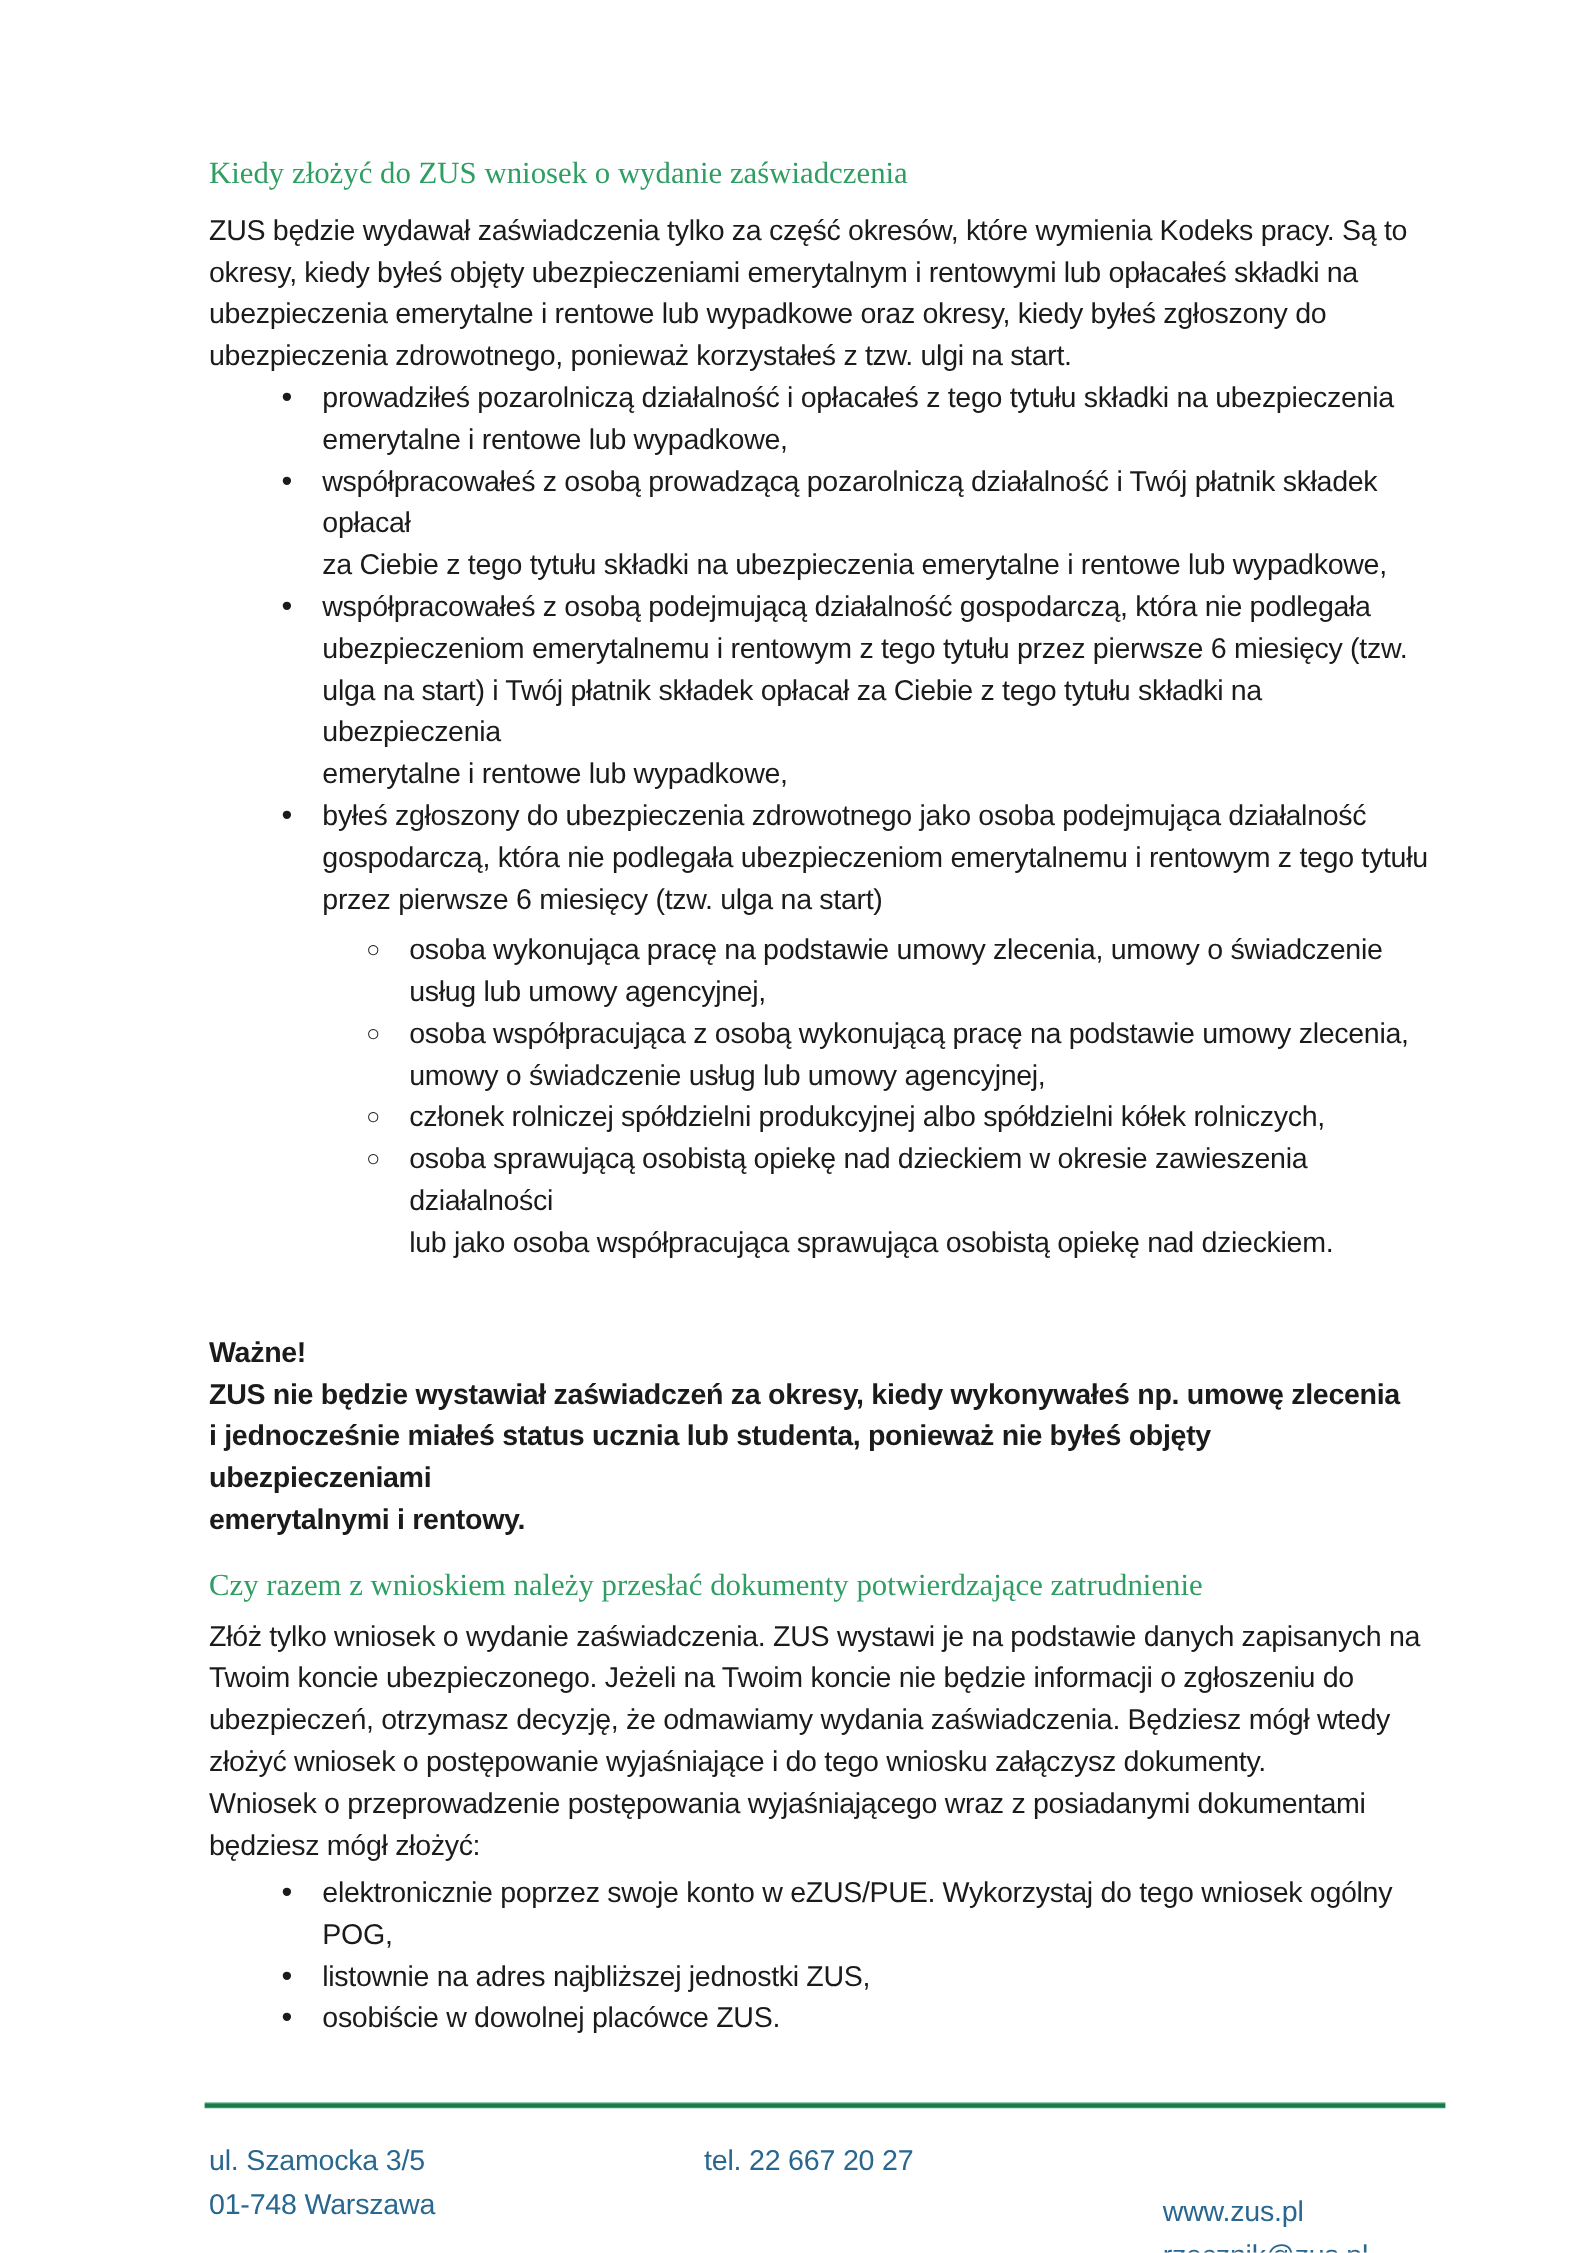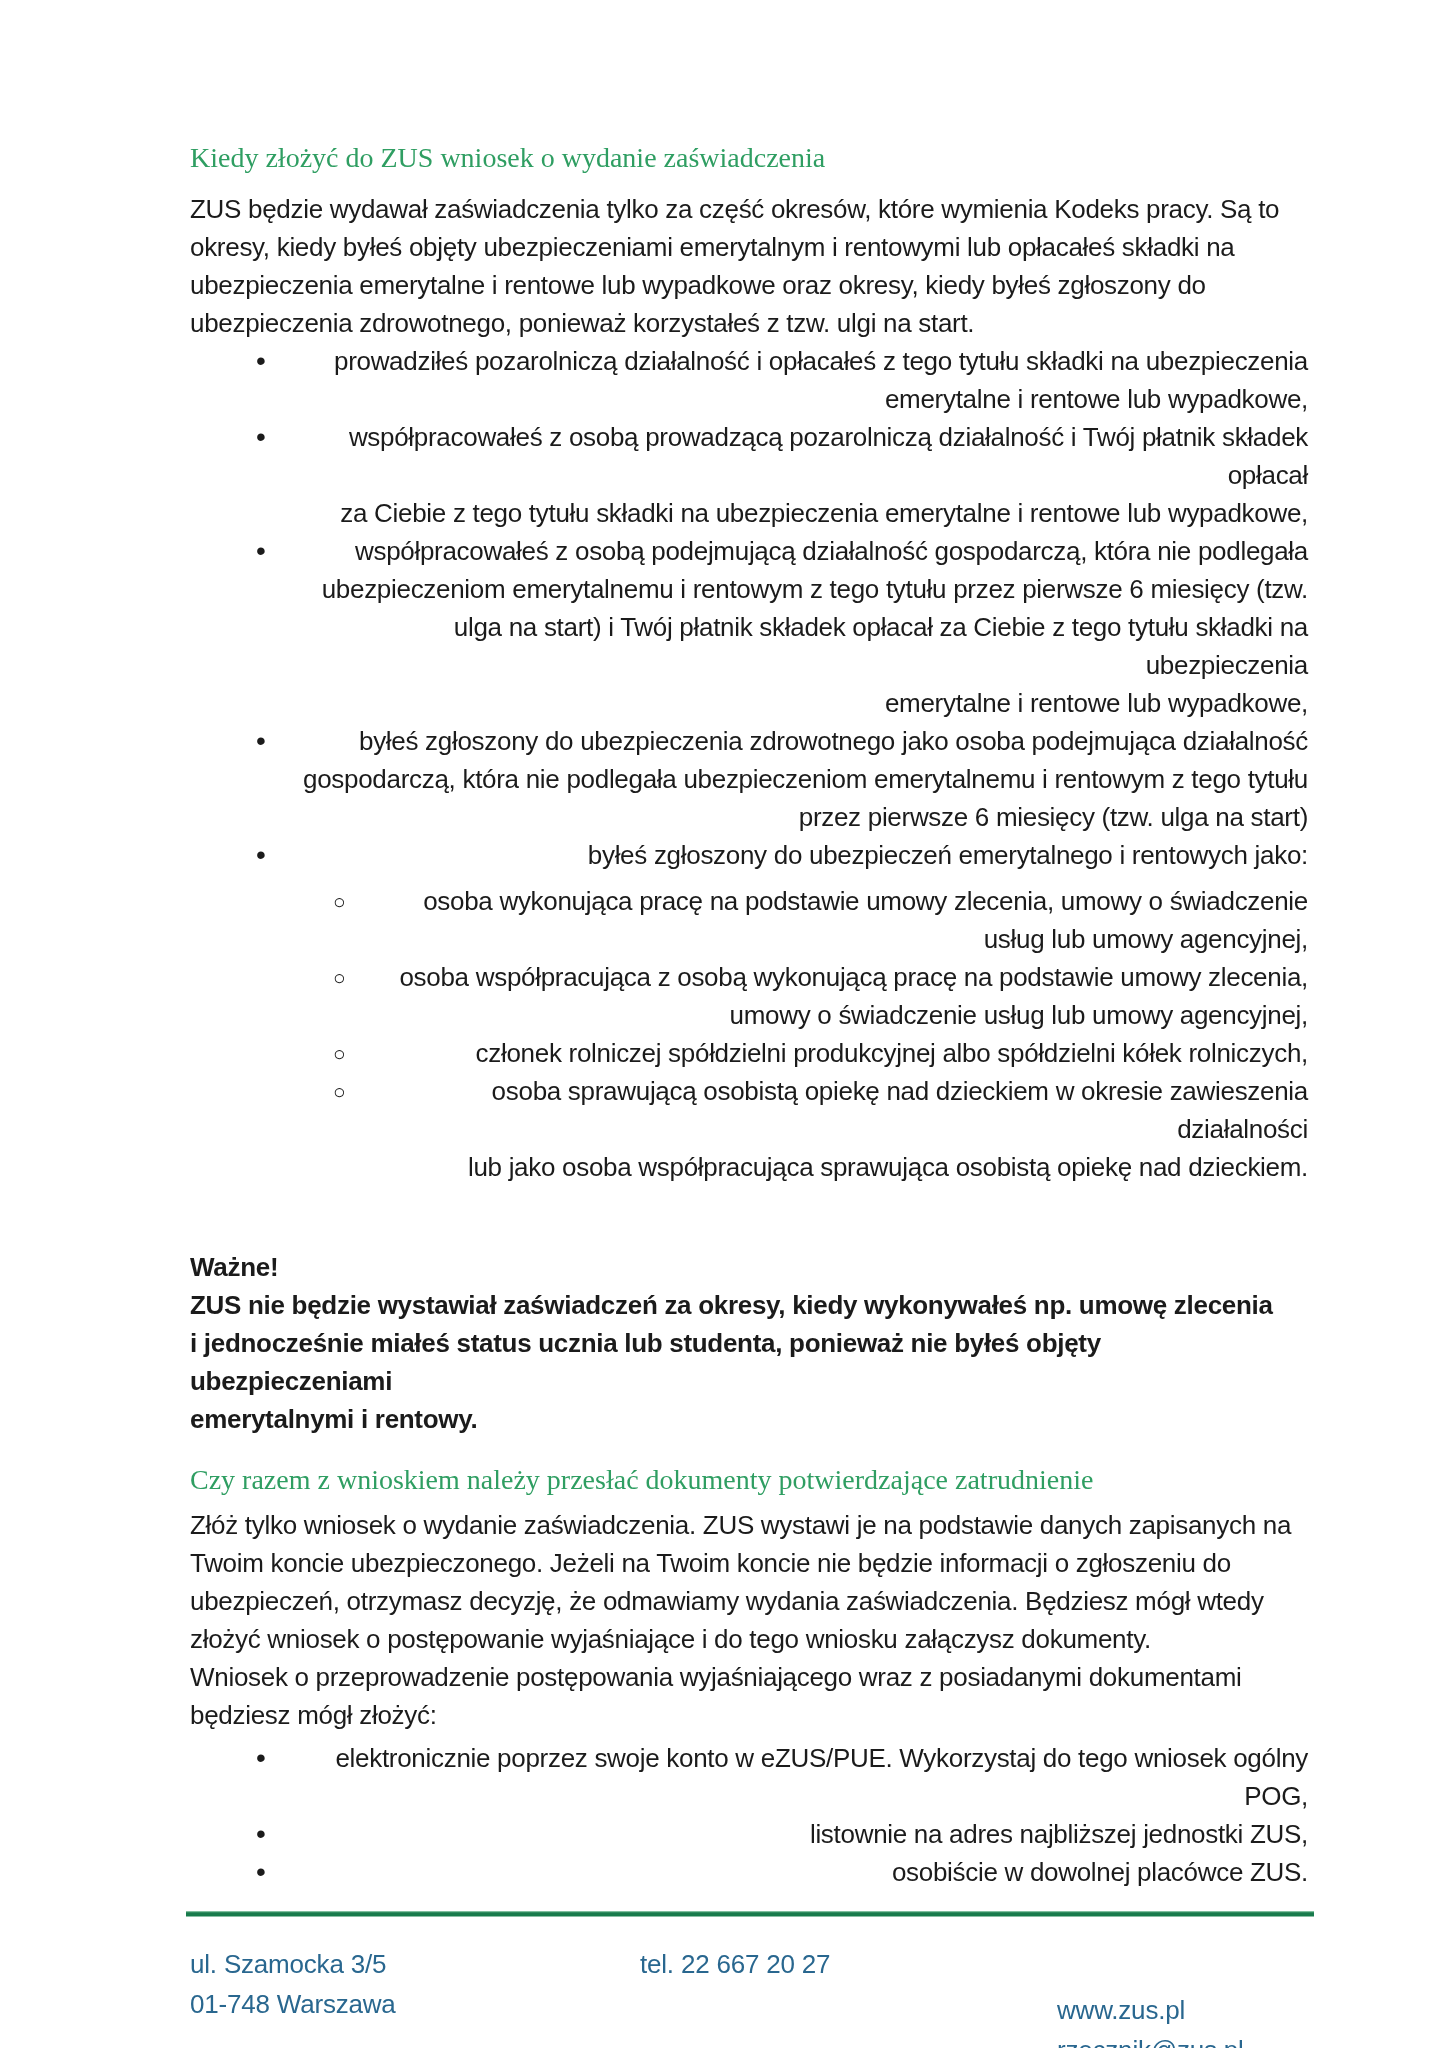--- a/index.html
+++ b/index.html
@@ -29,21 +29,20 @@
     line-height: 38px;
     letter-spacing: -0.3px;
     margin: 0;
     white-space: pre-line;
   }
   .bold { font-weight: 700; }
   ul.blist {
     list-style: none;
     margin: 0;
     padding: 0;
-    text-align: right;
   }
   ul.blist li {
     position: relative;
     font-size: 26px;
     line-height: 38px;
     letter-spacing: -0.3px;
     white-space: pre-line;
   }
   ul.main-list li { padding-left: 103px; }
   ul.main-list li::before {
@@ -106,21 +105,20 @@
 emerytalne i rentowe lub wypadkowe,</li>
       <li>współpracowałeś z osobą prowadzącą pozarolniczą działalność i Twój płatnik składek opłacał
 za Ciebie z tego tytułu składki na ubezpieczenia emerytalne i rentowe lub wypadkowe,</li>
       <li>współpracowałeś z osobą podejmującą działalność gospodarczą, która nie podlegała
 ubezpieczeniom emerytalnemu i rentowym z tego tytułu przez pierwsze 6 miesięcy (tzw.
 ulga na start) i Twój płatnik składek opłacał za Ciebie z tego tytułu składki na ubezpieczenia
 emerytalne i rentowe lub wypadkowe,</li>
       <li>byłeś zgłoszony do ubezpieczenia zdrowotnego jako osoba podejmująca działalność
 gospodarczą, która nie podlegała ubezpieczeniom emerytalnemu i rentowym z tego tytułu
 przez pierwsze 6 miesięcy (tzw. ulga na start)</li>
-      <li>byłeś zgłoszony do ubezpieczeń emerytalnego i rentowych jako:</li>
     </ul>
 
     <ul class="blist sub-list">
       <li>osoba wykonująca pracę na podstawie umowy zlecenia, umowy o świadczenie
 usług lub umowy agencyjnej,</li>
       <li>osoba współpracująca z osobą wykonującą pracę na podstawie umowy zlecenia,
 umowy o świadczenie usług lub umowy agencyjnej,</li>
       <li>członek rolniczej spółdzielni produkcyjnej albo spółdzielni kółek rolniczych,</li>
       <li>osoba sprawującą osobistą opiekę nad dzieckiem w okresie zawieszenia działalności
 lub jako osoba współpracująca sprawująca osobistą opiekę nad dzieckiem.</li>

